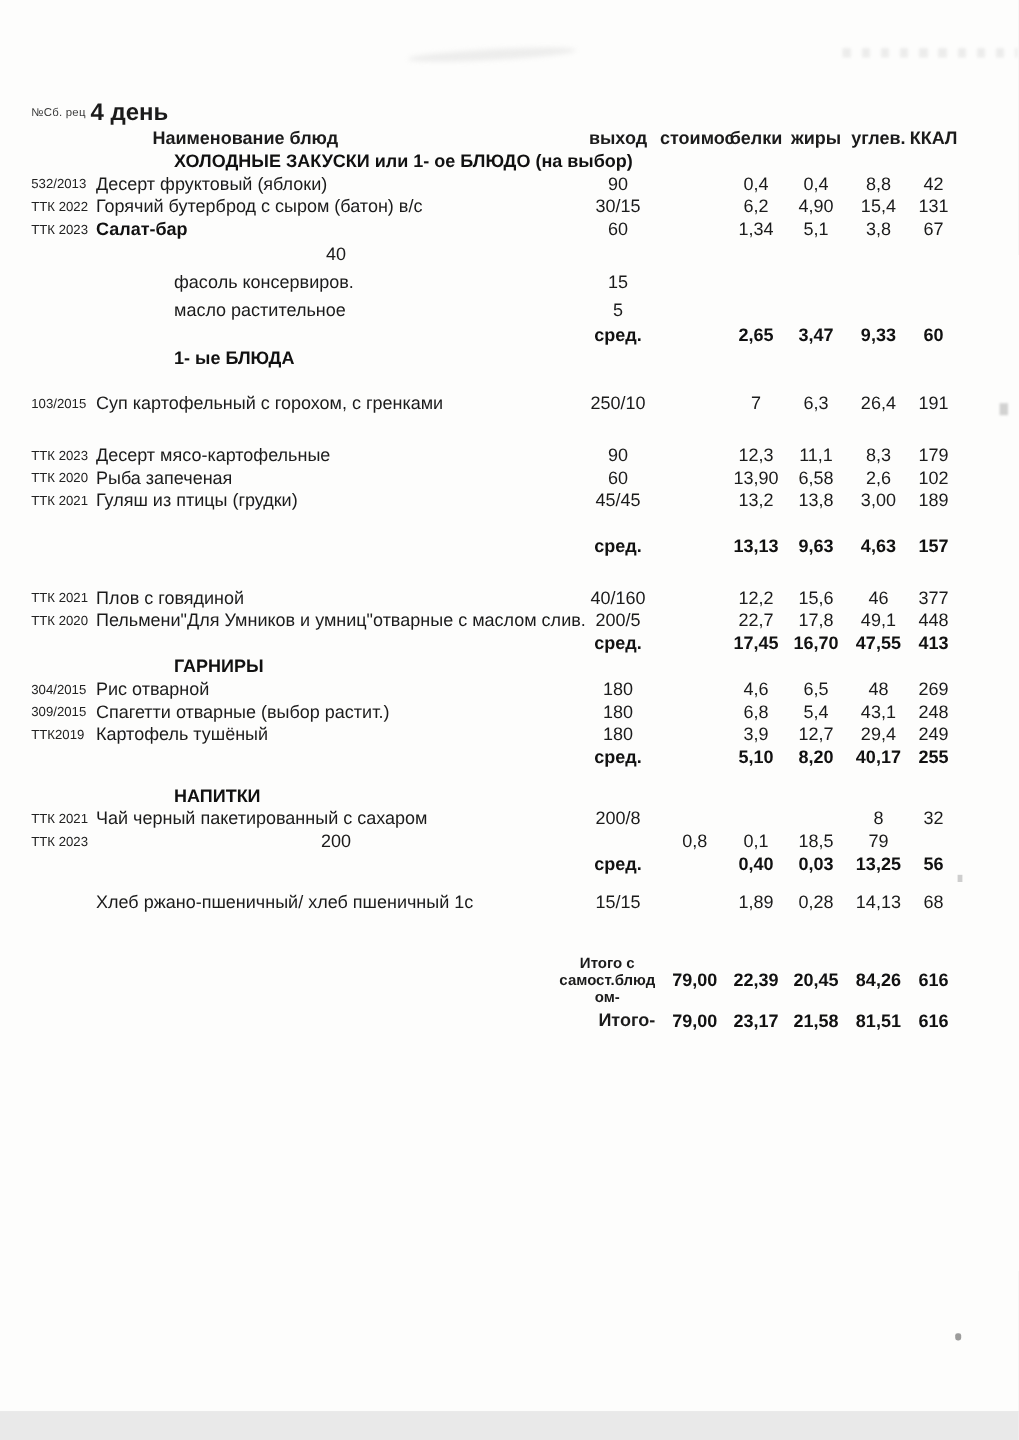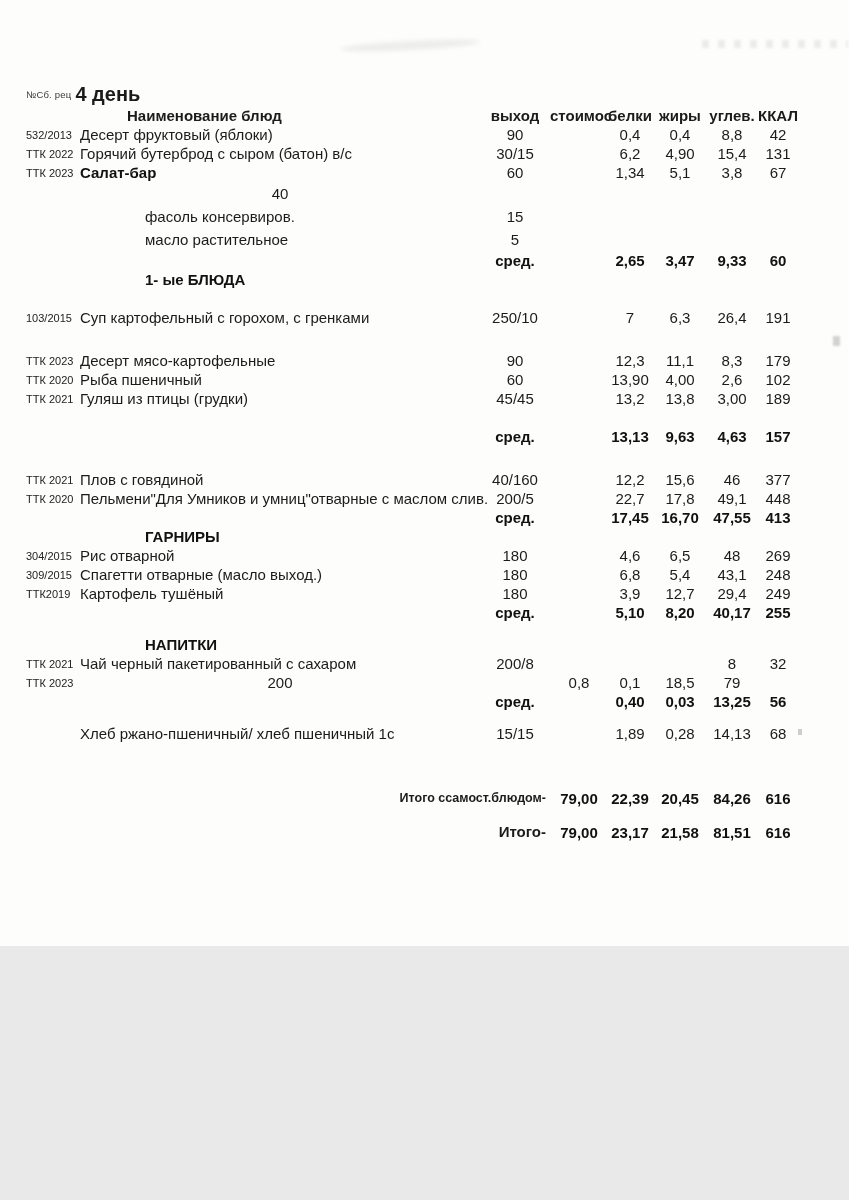--- a/index.html
+++ b/index.html
@@ -1,16 +1,16 @@
 <!DOCTYPE html>
 <html><head>
 <meta charset="utf-8">
 <style>
   html,body{margin:0;padding:0;background:#e9e9e9;}
-  .page{position:relative;width:849px;height:946px;background:#fdfdfc;overflow:hidden;
+  .page{position:relative;width:849px;height:1176px;background:#fdfdfc;overflow:hidden;
         font-family:"Liberation Sans",sans-serif;color:#1b1b1b;}
   .doc{position:absolute;left:26px;top:84px;width:800px;}
 
   .day-line{height:20px;display:flex;align-items:center;margin-bottom:2px;}
   .ref{font-size:9.5px;color:#3a3a3a;margin-right:4px;letter-spacing:.2px;}
   .day{font-size:20px;font-weight:bold;}
 
   .row{display:grid;grid-template-columns:54px 400px 70px 58px 44px 56px 48px 44px;
        align-items:center;height:19px;}
   .c{white-space:nowrap;overflow:visible;}
@@ -27,21 +27,21 @@
   .r-sub{height:23px;}
   .r-section{height:19px;}
   .r-avg{height:19px;}
 
   .spacer{width:100%;}
   .sp-sm{height:13px;} .sp-md{height:19px;} .sp-lg{height:24px;} .sp-xl{height:32px;}
 
   .r-total{height:46px;}
   .r-total.short{height:22px;}
   .total-label{grid-column:1/4;display:flex;justify-content:flex-end;padding-right:4px;}
-  .tl-wrap{display:flex;flex-direction:row;align-items:center;}
+  .tl-wrap{display:flex;flex-direction:column;align-items:center;}
   .tl-line{font-size:12.5px;font-weight:bold;line-height:14px;}
   .r-total.short .tl-line{font-size:15px;line-height:16px;}
 
   
   .artifact{position:absolute;pointer-events:none;}
   .a1{left:340px;top:41px;width:140px;height:9px;background:#c7c7c7;opacity:.30;
       filter:blur(2px);transform:rotate(-3deg);border-radius:50%;}
   .a2{left:702px;top:40px;width:146px;height:8px;opacity:.16;filter:blur(1.2px);
       background:repeating-linear-gradient(90deg,#9a9a9a 0 7px,transparent 7px 16px);}
   .a3{left:833px;top:336px;width:7px;height:10px;background:#9f9f9f;opacity:.45;filter:blur(1px);}
@@ -69,20 +69,24 @@
       <div class="c name hdr-name">Наименование  блюд</div>
       <div class="c out hdr">выход</div>
       <div class="c num hdr">стоимос</div>
       <div class="c num hdr">белки</div>
       <div class="c num hdr">жиры</div>
       <div class="c num hdr">углев.</div>
       <div class="c num hdr">ККАЛ</div>
     </div>
 
     <div id="rows">
+        <div class="row r-section">
+          <div class="c code"></div>
+          <div class="c name indent b">ХОЛОДНЫЕ  ЗАКУСКИ  или 1- ое БЛЮДО (на выбор)</div>
+        </div>
         <div class="row r-item">
           <div class="c code">532/2013</div>
           <div class="c name">Десерт фруктовый (яблоки)</div>
           <div class="c out">90</div>
           <div class="c num"></div>
           <div class="c num">0,4</div>
           <div class="c num">0,4</div>
           <div class="c num">8,8</div>
           <div class="c num">42</div>
         </div>
@@ -166,25 +170,25 @@
           <div class="c name">Десерт мясо-картофельные</div>
           <div class="c out">90</div>
           <div class="c num"></div>
           <div class="c num">12,3</div>
           <div class="c num">11,1</div>
           <div class="c num">8,3</div>
           <div class="c num">179</div>
         </div>
         <div class="row r-item">
           <div class="c code">ТТК 2020</div>
-          <div class="c name">Рыба пшеничный</div>
+          <div class="c name">Рыба запеченая</div>
           <div class="c out">60</div>
           <div class="c num"></div>
           <div class="c num">13,90</div>
-          <div class="c num">4,00</div>
+          <div class="c num">6,58</div>
           <div class="c num">2,6</div>
           <div class="c num">102</div>
         </div>
         <div class="row r-item">
           <div class="c code">ТТК 2021</div>
           <div class="c name">Гуляш из птицы (грудки)</div>
           <div class="c out">45/45</div>
           <div class="c num"></div>
           <div class="c num">13,2</div>
           <div class="c num">13,8</div>
@@ -242,21 +246,21 @@
           <div class="c name">Рис отварной</div>
           <div class="c out">180</div>
           <div class="c num"></div>
           <div class="c num">4,6</div>
           <div class="c num">6,5</div>
           <div class="c num">48</div>
           <div class="c num">269</div>
         </div>
         <div class="row r-item">
           <div class="c code">309/2015</div>
-          <div class="c name">Спагетти отварные (масло выход.)</div>
+          <div class="c name">Спагетти отварные (выбор растит.)</div>
           <div class="c out">180</div>
           <div class="c num"></div>
           <div class="c num">6,8</div>
           <div class="c num">5,4</div>
           <div class="c num">43,1</div>
           <div class="c num">248</div>
         </div>
         <div class="row r-item">
           <div class="c code">ТТК2019</div>
           <div class="c name">Картофель тушёный</div>

